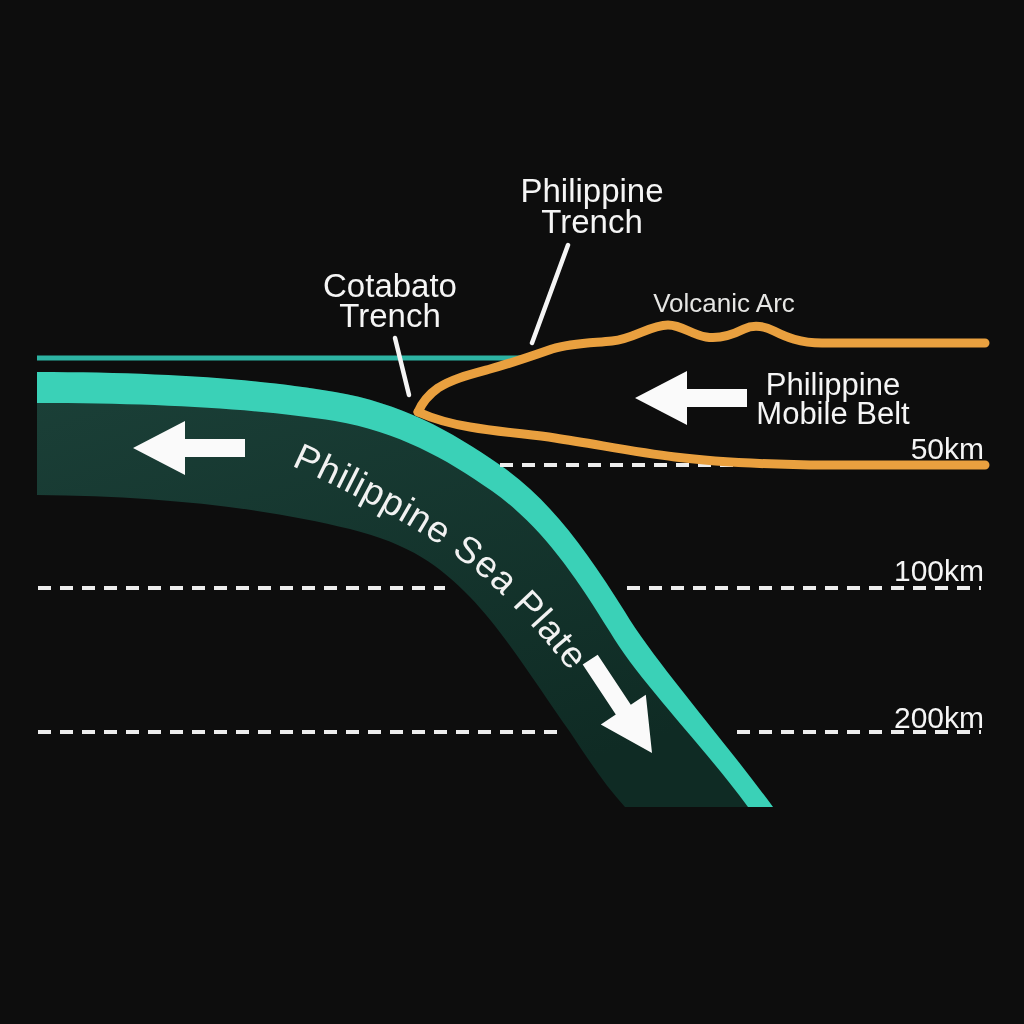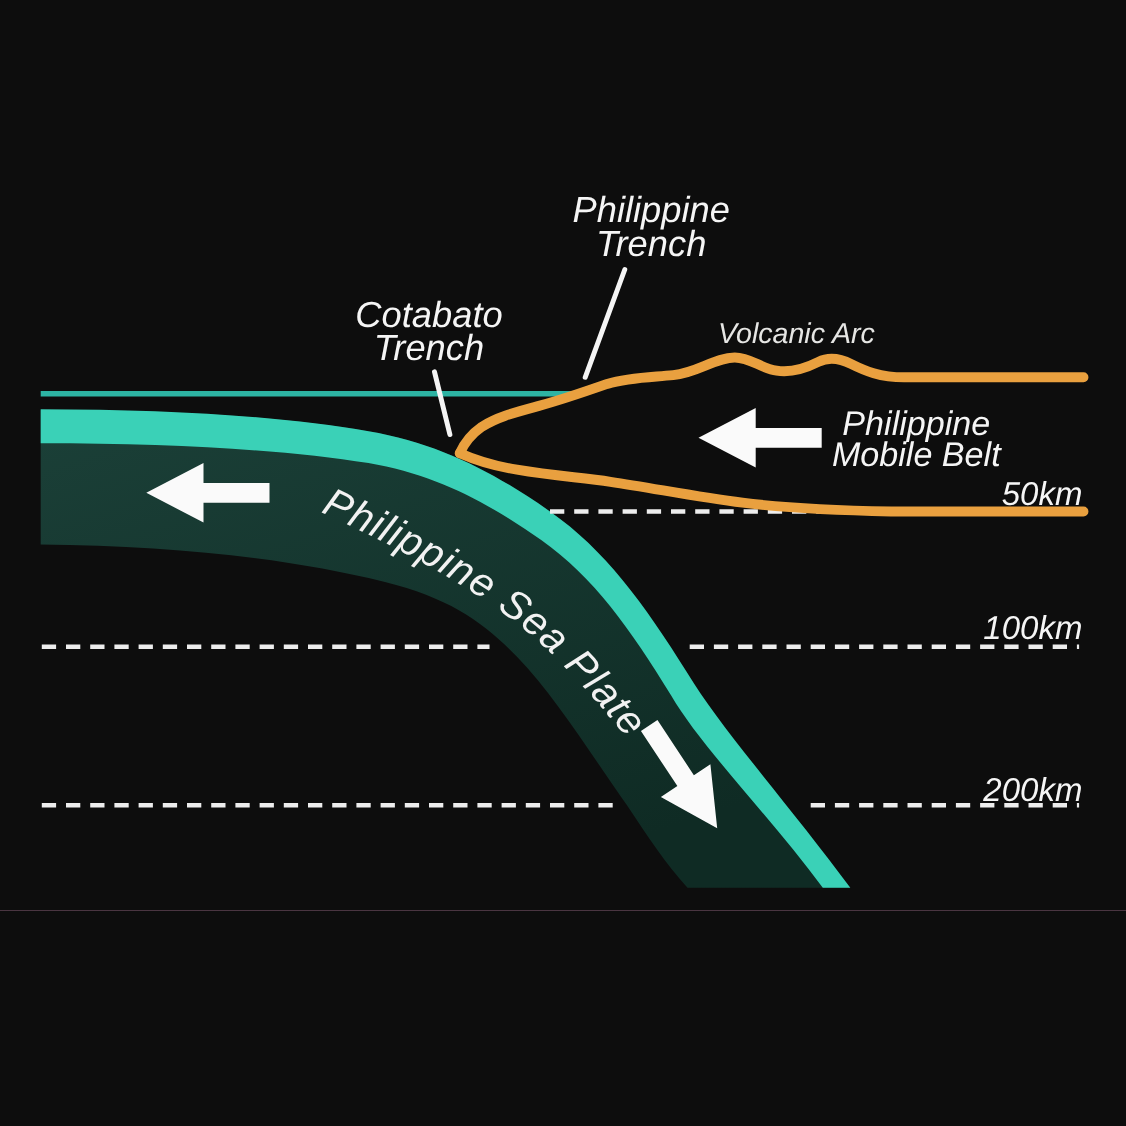--- a/index.html
+++ b/index.html
@@ -3,25 +3,24 @@
 <meta charset="utf-8">
 <style>
   html, body {
     margin: 0;
     padding: 0;
     background: #0d0d0d;
   }
   .stage {
     position: relative;
     width: 1024px;
-    height: 828px;
-    background: #f9a8d4;
+    height: 1024px;
+    background: #8b5cf6;
     overflow: hidden;
     font-family: "Liberation Sans", sans-serif;
-    font-style: italic;
   }
   svg { display: block; }
   text {
     font-family: "Liberation Sans", sans-serif;
     fill: #f5f5f5;
   }
   .lbl-big   { font-size: 33px; }
   .lbl-mid   { font-size: 31px; }
   .lbl-small { font-size: 26px; fill: #e6e6e4; }
   .lbl-depth { font-size: 30px; }

